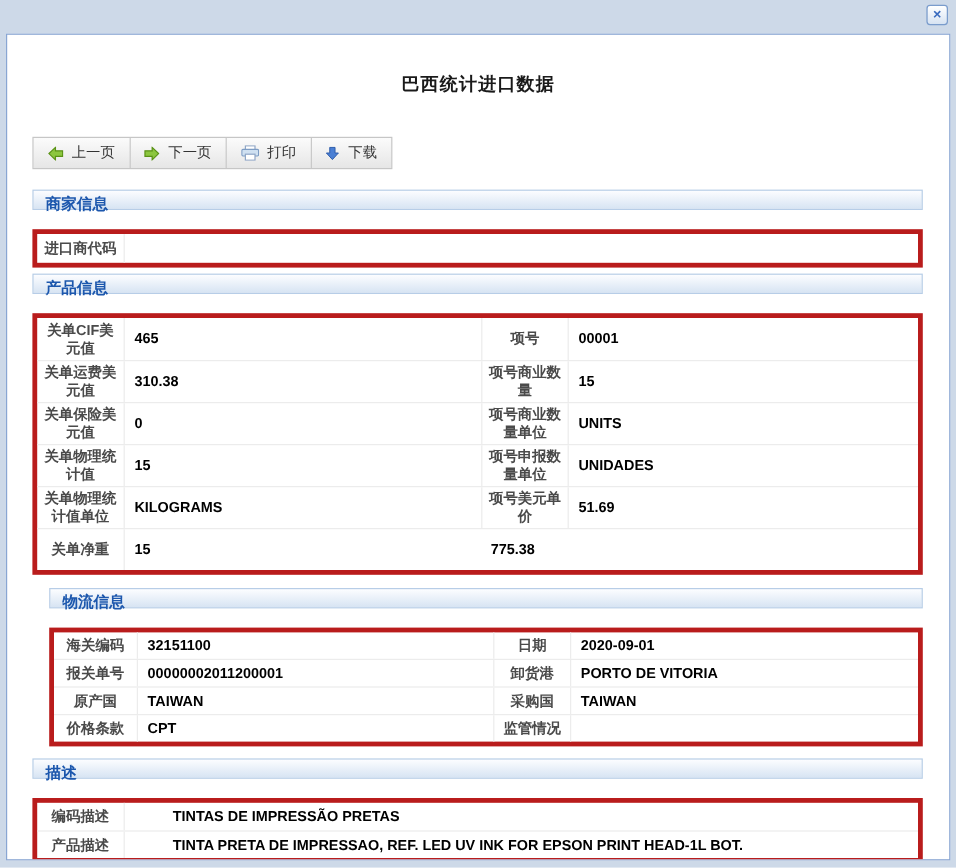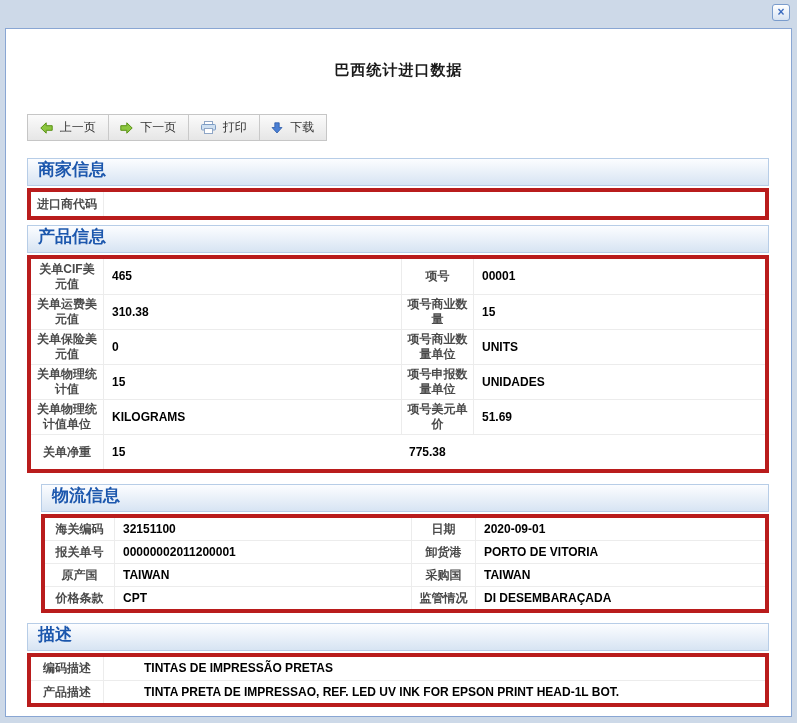--- a/index.html
+++ b/index.html
@@ -46,26 +46,26 @@
     font-size:12px; color:#333;
     border-right:1px solid #c9c9c9;
     background:transparent; cursor:pointer;
     white-space:nowrap; padding:0 10px;
   }
   .tb-btn:last-child { border-right:none; }
   .tb-btn svg { display:block; }
   
   .section { margin:0 22px 0 21px; }
   .sec-hdr {
-    height:28px; line-height:21px;
+    height:17px; line-height:21px;
     padding-left:10px;
-    font-size:17px; font-weight:bold; color:#1c57ad;
+    font-size:13px; font-weight:bold; color:#1c57ad;
     background:linear-gradient(#fcfdff,#d7e4f3);
     border:1px solid #b7cde7;
-    margin-bottom:2px;
+    margin-bottom:16px;
   }
   .tbl { border:4px solid #b91c1c; background:#fff;font-weight:bold; }
   .row { display:grid; align-items:stretch; }
   .row + .row { border-top:1px solid #ececec; }
   .row4 { grid-template-columns:73px 297px 73px 1fr; }
   .row4l { grid-template-columns:70px 296px 65px 1fr; }
   .row2 { grid-template-columns:73px 1fr; }
   .cell {
     display:flex; align-items:center;
     font-size:12px; line-height:15px;
@@ -201,21 +201,20 @@
       <div class="row row4l">
         <div class="cell lbl b-r">原产国</div>
         <div class="cell val">TAIWAN</div>
         <div class="cell lbl b-l b-r">采购国</div>
         <div class="cell val">TAIWAN</div>
       </div>
       <div class="row row4l">
         <div class="cell lbl b-r">价格条款</div>
         <div class="cell val">CPT</div>
         <div class="cell lbl b-l b-r">监管情况</div>
-        <div class="cell val">DI DESEMBARAÇADA</div>
       </div>
     </div>
   </div>
 
   <div class="section sec-desc">
     <div class="sec-hdr">描述</div>
     <div class="tbl">
       <div class="row row2">
         <div class="cell lbl b-r">编码描述</div>
         <div class="cell val">TINTAS DE IMPRESSÃO PRETAS</div>

